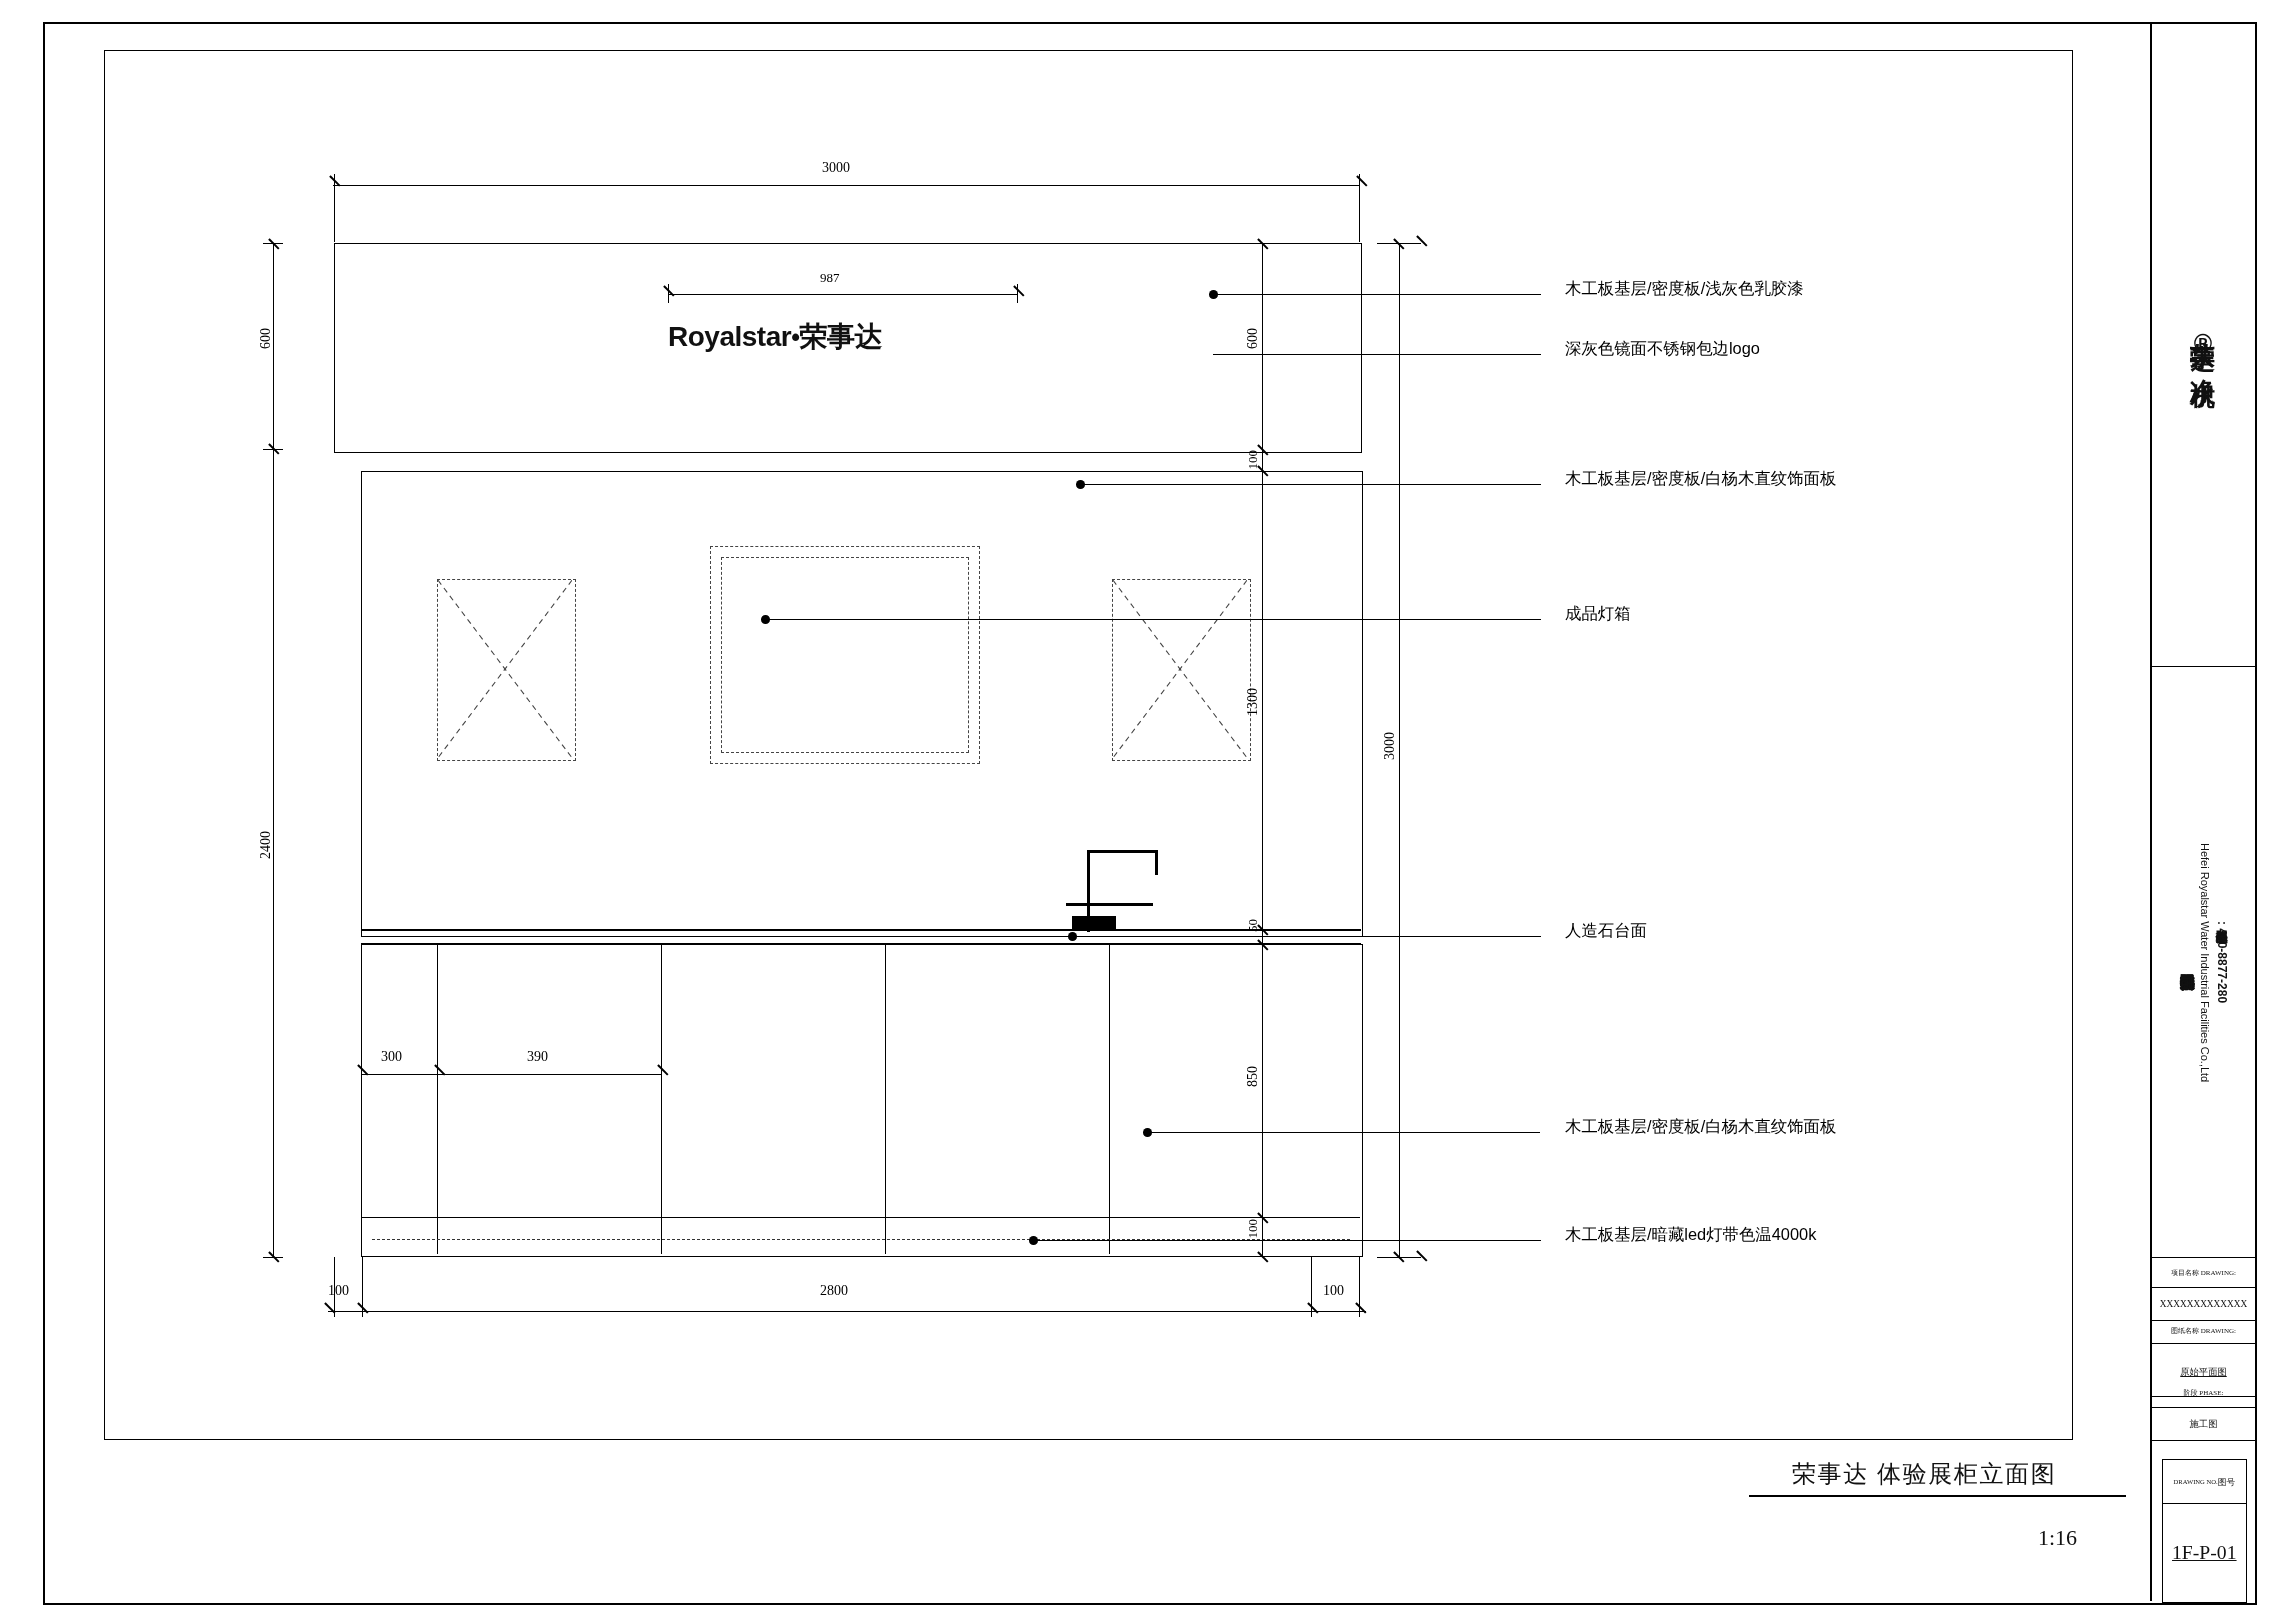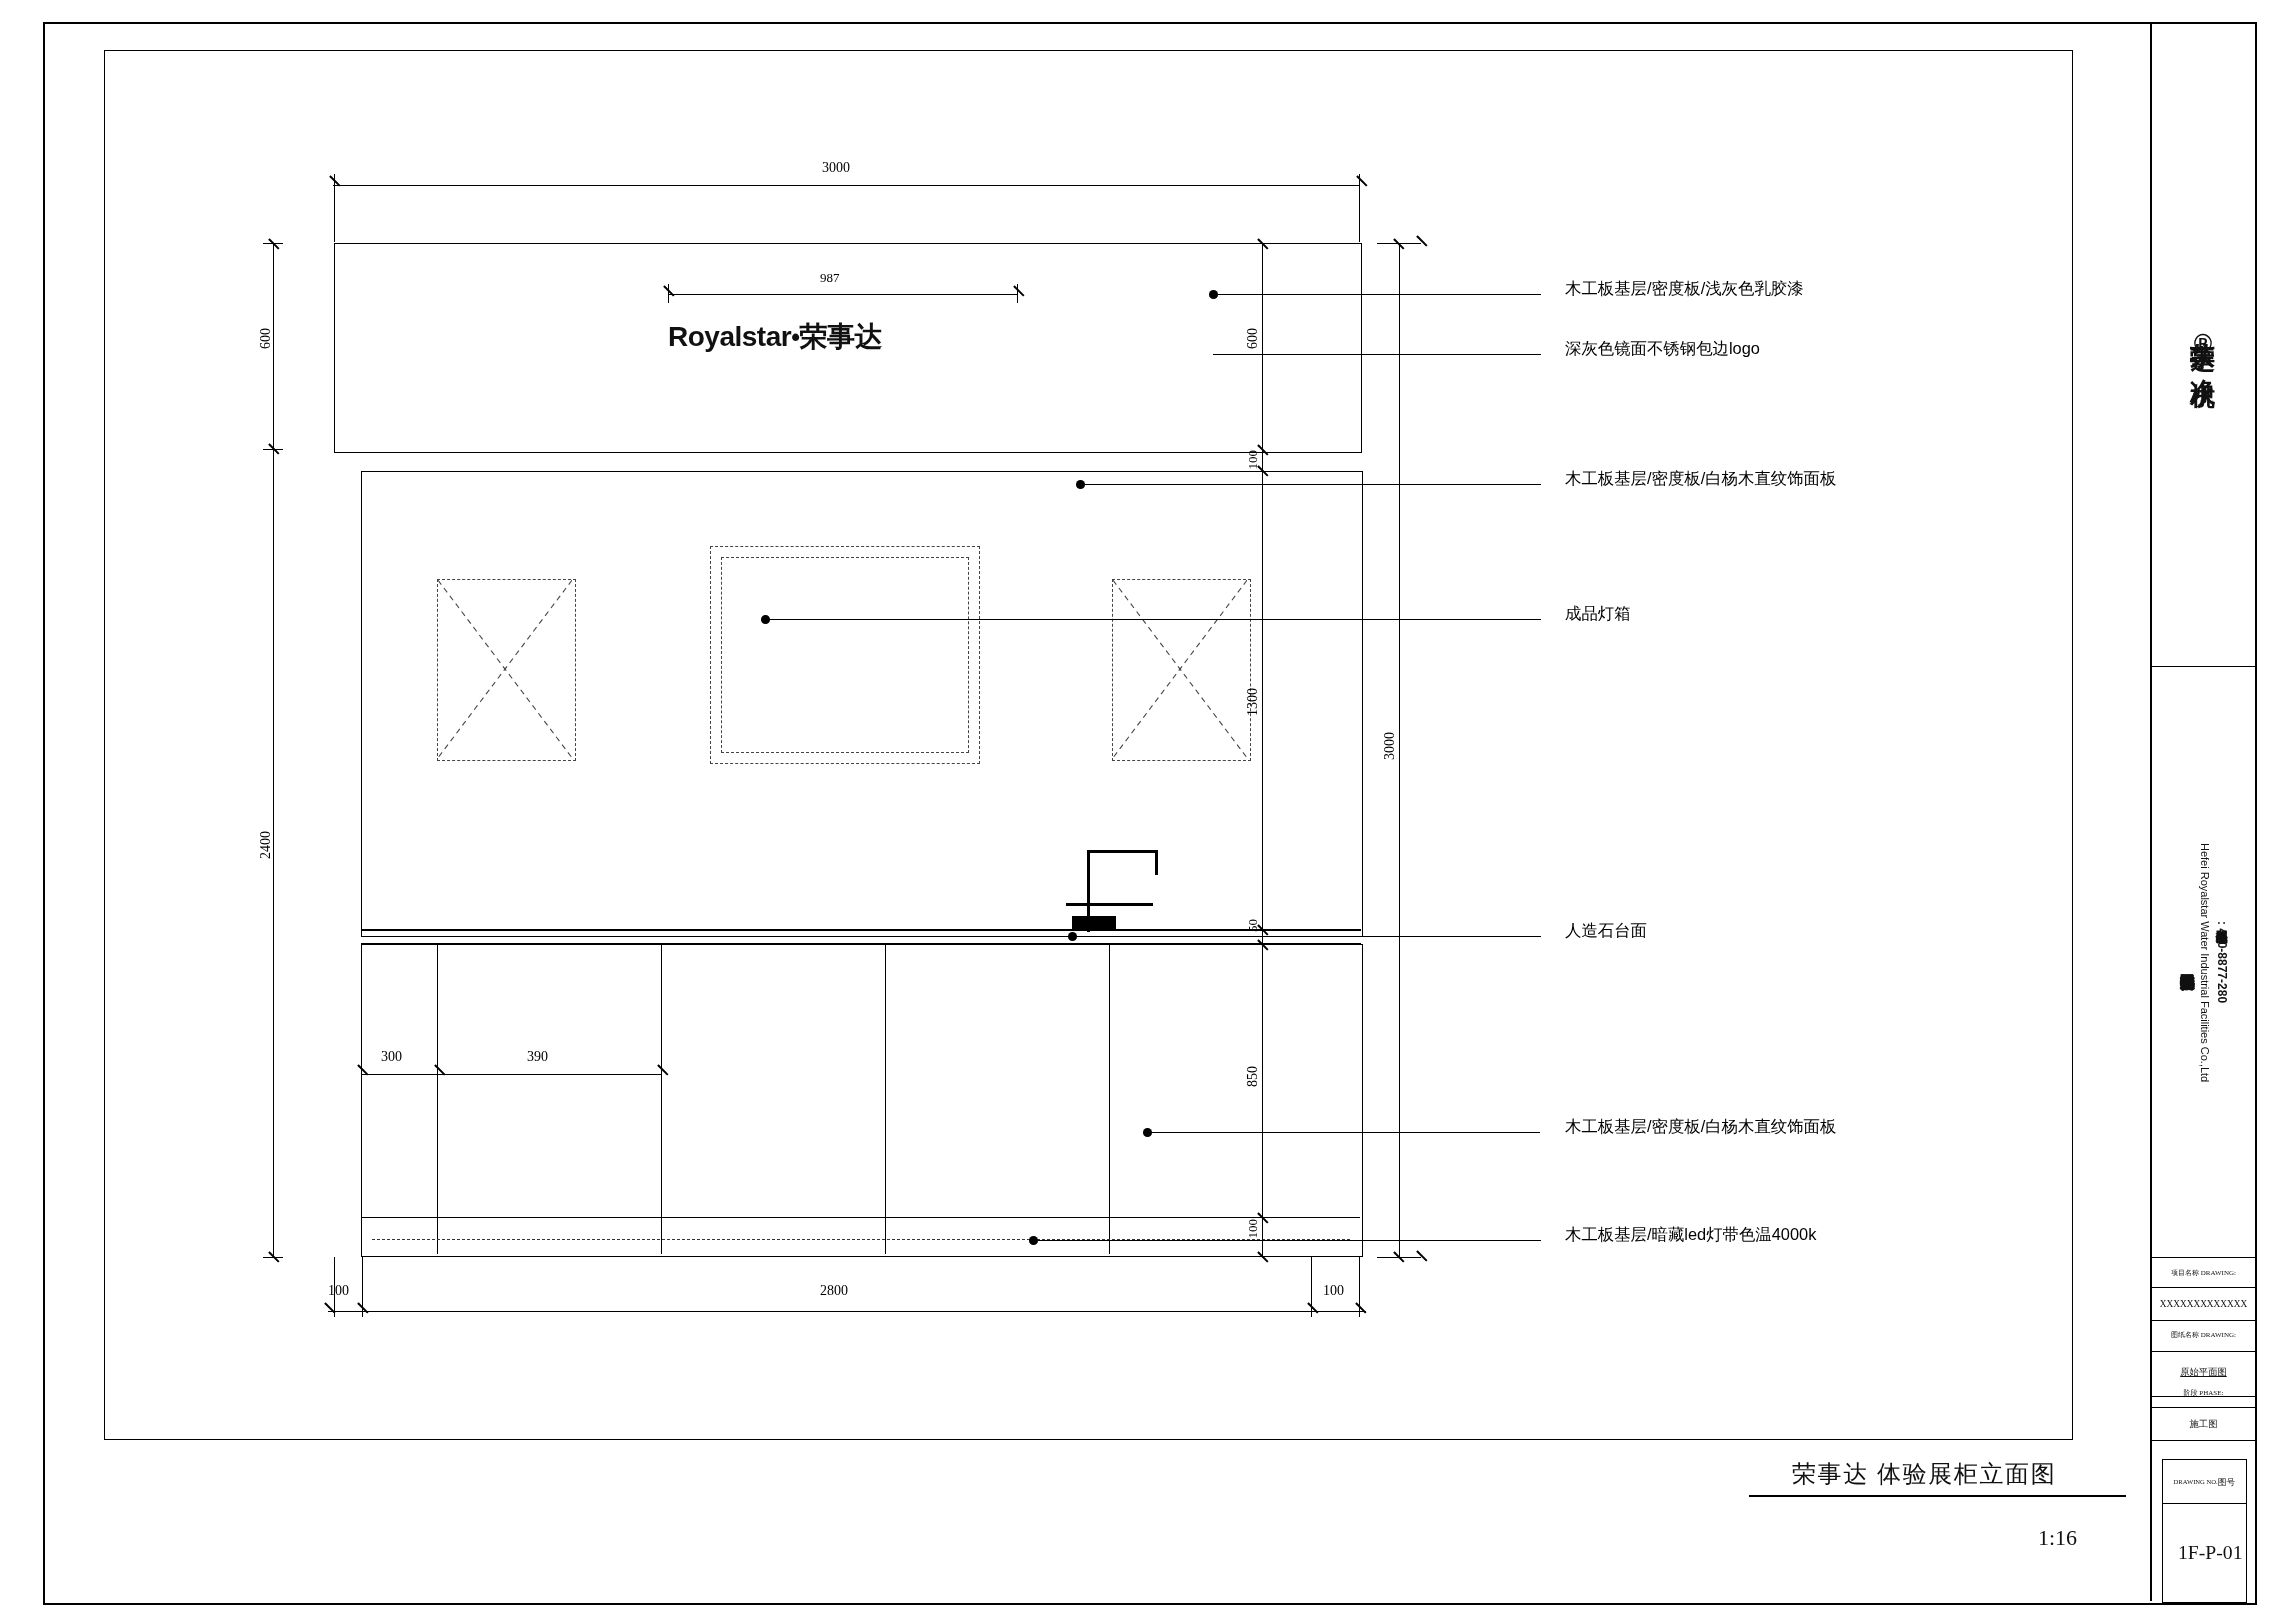--- a/index.html
+++ b/index.html
@@ -22,21 +22,21 @@
   .cc-line.big{font-weight:bold;font-size:14.8px;}
   .cc-line.small{font-size:11px;}
 
   .info-cell{position:absolute;left:0;width:103px;box-sizing:border-box;border-bottom:1.1px solid #000;
              display:flex;align-items:center;justify-content:center;font-size:9.3px;text-align:center;line-height:1.1;}
   .info-label{font-size:7px;}
 
   .dwgno-box{position:absolute;left:9.8px;top:1437px;width:83px;height:142px;border:1.1px solid #000;}
   .dwgno-lbl{position:absolute;left:0;top:0;width:83px;height:43px;border-bottom:1.1px solid #000;
              display:flex;flex-direction:row;align-items:center;justify-content:center;font-size:6.6px;line-height:1.15;}
-  .dwgno-val{position:absolute;left:6px;top:44px;width:83px;height:97px;display:flex;align-items:center;justify-content:center;font-size:19.7px;}
+  .dwgno-val{position:absolute;left:0;top:44px;width:83px;height:97px;display:flex;align-items:center;justify-content:center;font-size:19.7px;text-decoration:underline;}
 
   
   .ln{position:absolute;background:#000;}
   .h{height:1.1px;} .v{width:1.1px;}
   .dash-h{position:absolute;height:0;border-top:1.1px dashed #333;}
   .dash-box{position:absolute;border:1.1px dashed #444;}
 
   .cab-outline{position:absolute;border:1.1px solid #000;}
   .dot{position:absolute;width:8.7px;height:8.7px;border-radius:50%;background:#000;}
 
@@ -218,21 +218,21 @@
     </div>
 
     <div class="tp-cell company-cell">
       <span class="cc-line big">合肥荣事达水工业设备有限责任公司</span>
       <span class="cc-line small">Hefei Royalstar Water Industrial Facilities Co.,Ltd</span>
       <span class="cc-line" style="font-weight:bold;font-size:12px;">全国服务热线: 400-8877-280</span>
     </div>
 
     <div class="info-cell info-label" style="top:1238px;height:28px;">项目名称 DRAWING:</div>
     <div class="info-cell" style="top:1267px;height:32px;">XXXXXXXXXXXXX</div>
-    <div class="info-cell info-label" style="top:1298px;height:32px;">图纸名称 DRAWING:</div>
+    <div class="info-cell info-label" style="top:1298px;height:24px;">图纸名称 DRAWING:</div>
     <div class="info-cell" style="top:1327px;height:48px;text-decoration:underline;">原始平面图</div>
     <div class="info-cell info-label" style="top:1358px;height:28px;">阶段 PHASE:</div>
     <div class="info-cell" style="top:1387px;height:32px;">施工图</div>
 
     <div class="dwgno-box">
       <div class="dwgno-lbl">
         <span>DRAWING NO.</span>
         <span style="font-size:8.7px;">图号</span>
       </div>
       <div class="dwgno-val">1F-P-01</div>

